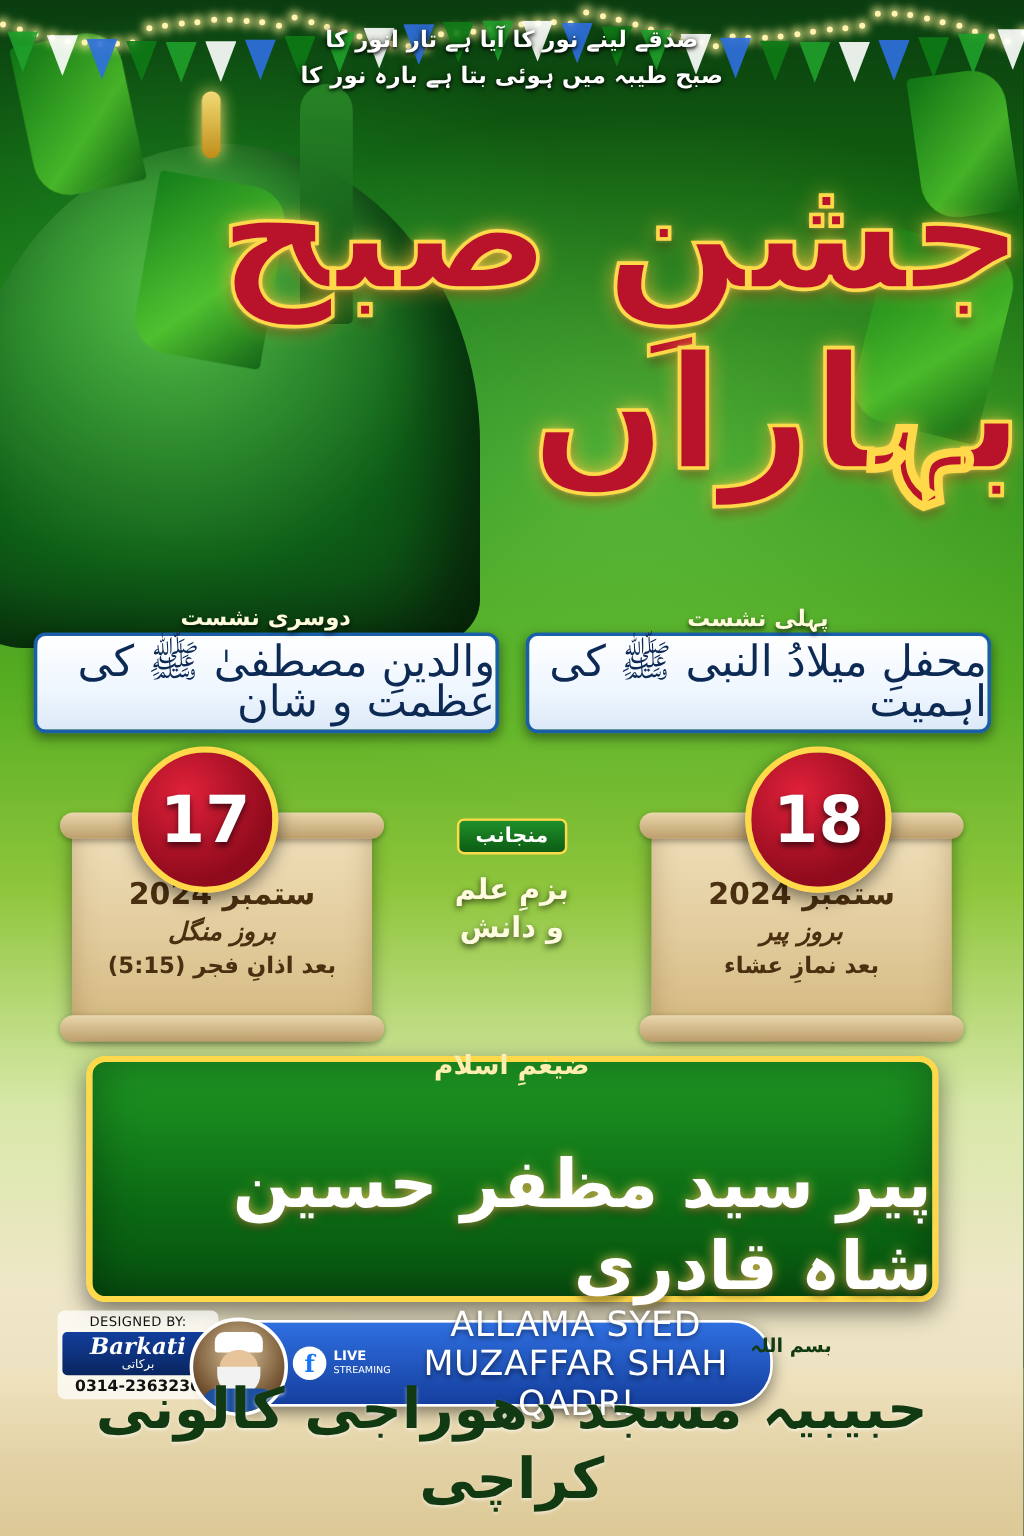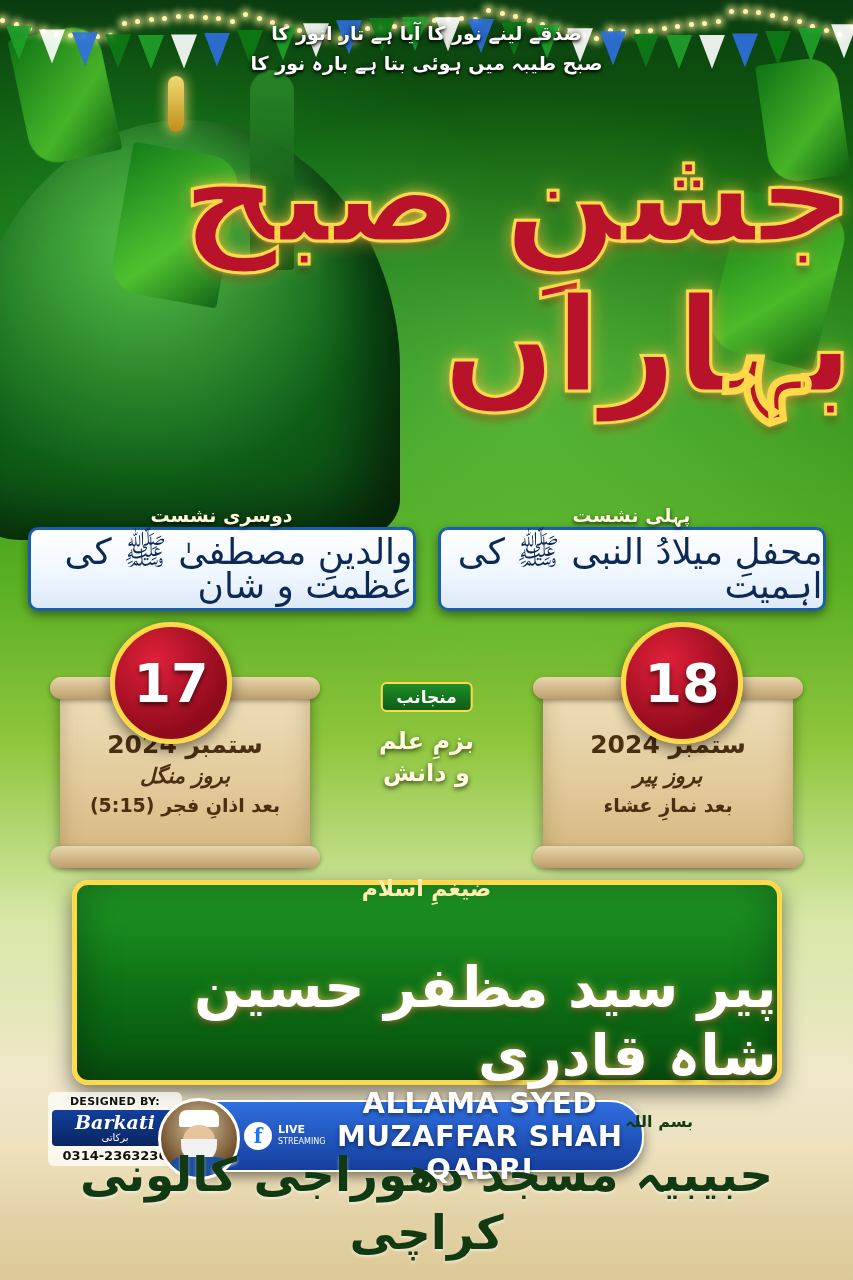--- a/index.html
+++ b/index.html
@@ -194,21 +194,21 @@
     text-shadow:0 0 10px rgba(255,220,90,.8),0 4px 7px rgba(0,0,0,.6);
     margin-top:47px;
   }
 
   
   .designer{
     position:absolute;left:48px;top:1092px;width:126px;
     background:rgba(255,255,255,.72);border-radius:6px;
     padding:3px 4px;text-align:center;
   }
-  .designer .lbl{font-size:11px;font-weight:bold;color:#111;letter-spacing:.3px;}
+  .designer .lbl{font-size:11px;font-weight:normal;color:#111;letter-spacing:.3px;}
   .designer .logo{
     background:linear-gradient(180deg,#123f9c,#0a2560);
     border-radius:4px;margin:2px 0;padding:2px 0;color:#ffffff;
   }
   .designer .logo .b1{font-family:"DejaVu Serif",serif;font-style:italic;font-size:19px;font-weight:bold;line-height:20px;}
   .designer .logo .b2{font-size:10px;line-height:12px;text-align:center;}
   .designer .phone{font-size:13px;font-weight:bold;color:#111;}
 
   
   .livebar{
@@ -228,21 +228,21 @@
   .avatar .beard{position:absolute;left:20px;top:38px;width:36px;height:24px;border-radius:0 0 18px 18px;background:#f2f2f2;}
   .avatar .body{position:absolute;left:8px;top:56px;width:60px;height:24px;border-radius:12px 12px 0 0;background:#1d4f9c;}
   .fb{
     margin-left:72px;width:28px;height:28px;border-radius:50%;
     background:#ffffff;color:#1877f2;font-weight:bold;font-size:20px;
     display:flex;align-items:center;justify-content:center;font-family:"DejaVu Serif",serif;
   }
   .live{margin-left:6px;color:#ffffff;font-size:11px;font-weight:bold;line-height:12px;}
   .live .l2{font-size:8px;font-weight:normal;}
   .live-names{
-    flex:1;text-align:center;color:#ffffff;font-weight:bold;
+    flex:1;text-align:center;color:#ffffff;font-weight:normal;
     font-size:29px;line-height:33px;letter-spacing:.5px;
     text-shadow:0 2px 4px rgba(0,0,0,.5);
     padding-right:8px;
   }
 
   
   .footer{
     position:absolute;left:0;bottom:18px;width:853px;text-align:center;
   }
   .footer .place{

